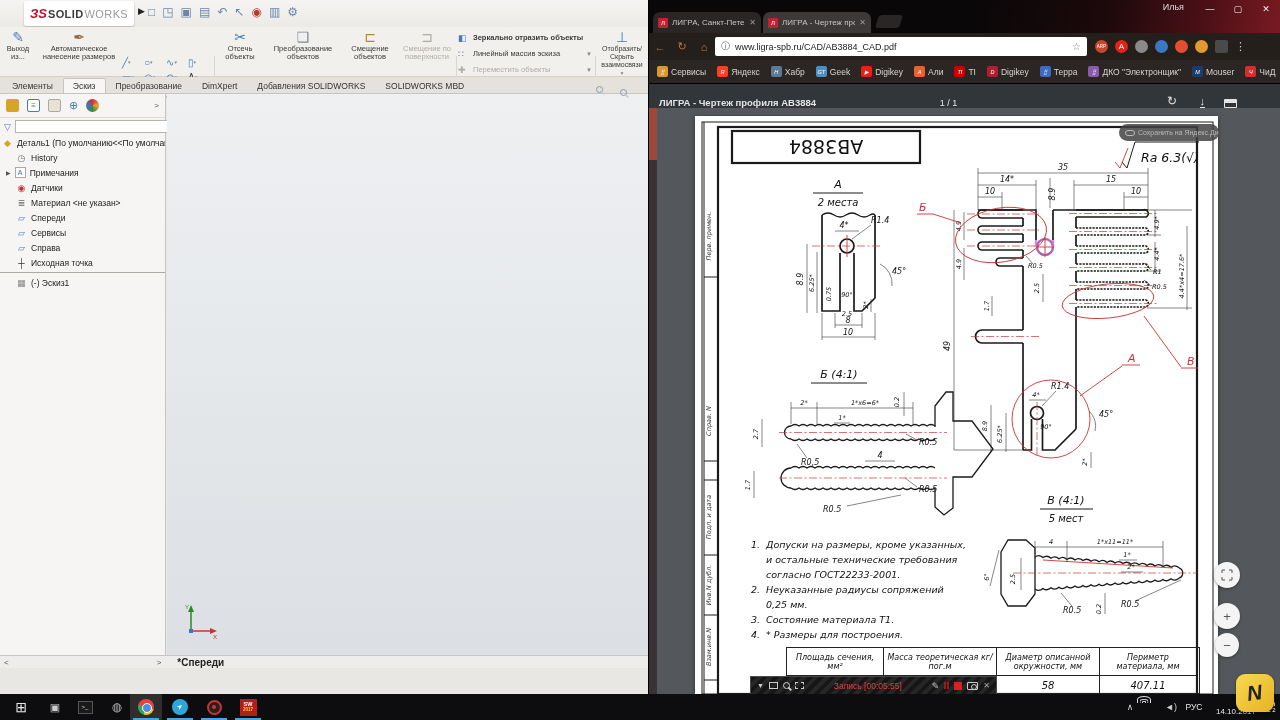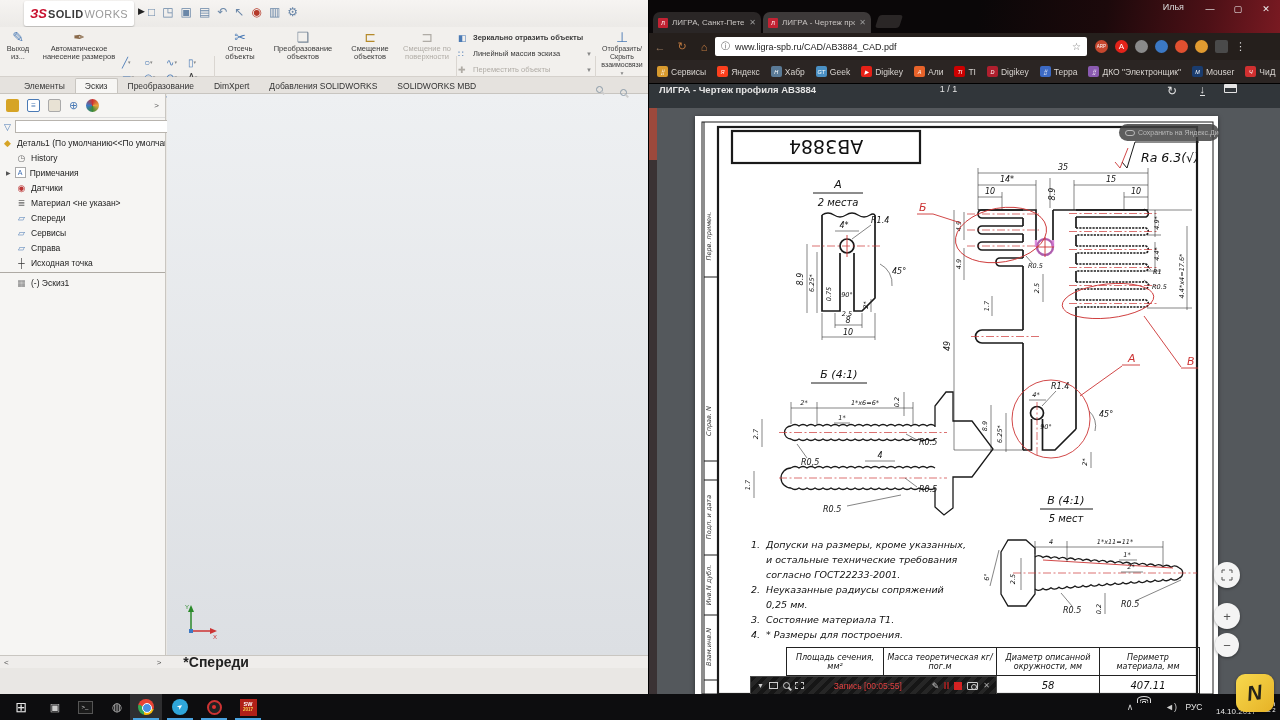--- a/index.html
+++ b/index.html
@@ -21,21 +21,21 @@
   .rbtn{position:absolute;display:flex;flex-direction:column;align-items:center;text-align:center;font-size:7.5px;color:#3a3a3a;line-height:8px}
   .rbtn .bi{font-size:14px;line-height:15px;color:#4a7ab5}
   .gray,.gray .bi{color:#b0aca6!important}
   .vsep{position:absolute;top:29px;width:1px;height:45px;background:#dad6d1}
   .sgrid{left:122px;top:30px;display:grid;grid-template-columns:repeat(4,22px);grid-auto-rows:15px}
   .sgrid span{font-size:10px;color:#4a7ab5}
   .sgrid span::after{content:"▾";font-size:5px;color:#888;vertical-align:2px}
   .stk{position:absolute;left:458px;width:134px;height:15px;display:flex;align-items:center;gap:4px;font-size:7.5px;color:#3a3a3a}
   .stk .si{font-size:9px;color:#4a7ab5;width:11px}
   .stk .car{margin-left:auto;font-size:6px;color:#888}
-  .swtabs{left:0;top:77px;width:648px;height:17px;background:#e5e2de;border-bottom:1px solid #c8c5c0;display:flex;align-items:flex-end;padding-left:14px}
+  .swtabs{left:0;top:77px;width:648px;height:17px;background:#e5e2de;border-bottom:1px solid #c8c5c0;display:flex;align-items:flex-end;padding-left:2px}
   .swtab{font-size:8.5px;color:#333;padding:2px 9px;border:1px solid transparent;border-bottom:none}
   .swtab.on{background:#f7f6f4;border-color:#c8c5c0;border-radius:2px 2px 0 0}
   .fpanel{left:0;top:94px;width:166px;height:561px;background:#f6f5f3;border-right:1px solid #c9c6c1}
   .ftabs{display:flex;align-items:center;gap:8px;height:24px;padding:0 6px;border-bottom:1px solid #ddd}
   .fti{width:13px;height:13px;display:inline-block;border-radius:2px}
   .ftr-row{display:flex;align-items:center;gap:4px;padding:2px 4px}
   .ftr{flex:1;height:13px;border:1px solid #b8b4ae;background:#fff}
   .tree{font-size:8.5px;color:#222}
   .trow{display:flex;align-items:center;gap:4px;height:15px;padding-left:16px;white-space:nowrap;overflow:hidden}
   .trow.root{padding-left:2px}
@@ -60,21 +60,21 @@
   .tx{color:#999;font-size:8px}
   .addr{left:0;top:33px;width:632px;height:27px;background:#251f1c;display:flex;align-items:center}
   .nicon{font-size:11px;width:22px;text-align:center}
   .urlbox{position:relative;width:372px;height:19px;background:#fff;border-radius:2px;display:flex;align-items:center;padding:0 6px;gap:5px}
   .urlbox input{border:none;outline:none;flex:1;font-size:9px;color:#222;font-family:"Liberation Sans",sans-serif;background:transparent}
   .exts{display:flex;align-items:center;gap:7px;margin-left:8px}
   .ext{width:13px;height:13px;border-radius:50%;color:#fff;font-size:4.5px;display:flex;align-items:center;justify-content:center}
   .bkbar{left:0;top:60px;width:632px;height:24px;background:#2b2523;border-bottom:1px solid #000;display:flex;align-items:center;gap:11px;padding:0 8px;font-size:8.5px;color:#d8d4d0;overflow:hidden}
   .bk{display:flex;align-items:center;gap:3px;white-space:nowrap}
   .bki{width:11px;height:11px;border-radius:2px;color:#fff;font-size:5.5px;display:flex;align-items:center;justify-content:center;flex:none}
-  .pdfbar{left:0;top:84px;width:632px;height:24px;background:#31363a;color:#e4e4e4;display:flex;align-items:flex-start;font-size:9.5px}
+  .pdfbar{left:0;top:84px;width:632px;height:24px;background:#31363a;color:#e4e4e4;display:flex;align-items:flex-end;font-size:9.5px}
   .pdfbody{left:0;top:108px;width:632px;height:586px;background:#54585c;overflow:hidden}
   .page{left:46px;top:8px;width:523px;height:578px;background:#fff;box-shadow:0 1px 4px rgba(0,0,0,.5)}
   .savepill{left:470px;top:16px;height:17px;width:100px;background:rgba(66,66,66,.85);border-radius:9px;display:flex;align-items:center;gap:3px;padding:0 6px;color:#b9b9b9;font-size:7px;white-space:nowrap;overflow:hidden}
   .cloud{width:10px;height:6px;border:1px solid #b9b9b9;border-radius:5px;flex:none}
   .fab{width:26px;height:26px;border-radius:50%;background:#f4f4f4;box-shadow:0 1px 3px rgba(0,0,0,.4);display:flex;align-items:center;justify-content:center;color:#555;font-size:13px}
   .crscroll{right:0;top:0;width:8px;height:586px;background:#3a3234}
   .crthumb{right:0;top:4px;width:8px;height:52px;background:#9c493c}
 
   
   #dwg text{fill:#111;font-family:"DejaVu Sans",sans-serif;font-style:italic;font-size:8px}
@@ -300,21 +300,21 @@
         <text x="34" y="40" font-size="6" fill="#c33" font-family="Liberation Sans">X</text>
       </svg>
     </div>
     <span class="a hud" style="left:596px;top:82px"><span class="mag" style="border-color:#8a9aa8;display:inline-block"></span></span>
     <span class="a hud" style="left:620px;top:85px"><span class="mag" style="border-color:#8a9aa8;display:inline-block"></span></span>
 
     <div class="a botstrip">
       <span style="padding:0 4px">&lt;</span>
       <span style="width:140px"></span>
       <span style="padding:0 4px">&gt;</span>
-      <span style="font-weight:bold;color:#222;font-size:14px;margin-left:18px">*Спереди</span>
+      <span style="font-weight:bold;color:#222;font-size:10px;margin-left:12px">*Спереди</span>
     </div>
   </div>
 
   <div class="a" id="cr">
     <div class="a crtitle"></div>
     <span class="a cruser">Илья</span>
     <span class="a wbtn" style="right:56px">—</span>
     <span class="a wbtn" style="right:28px">▢</span>
     <span class="a wbtn" style="right:0">✕</span>
 

